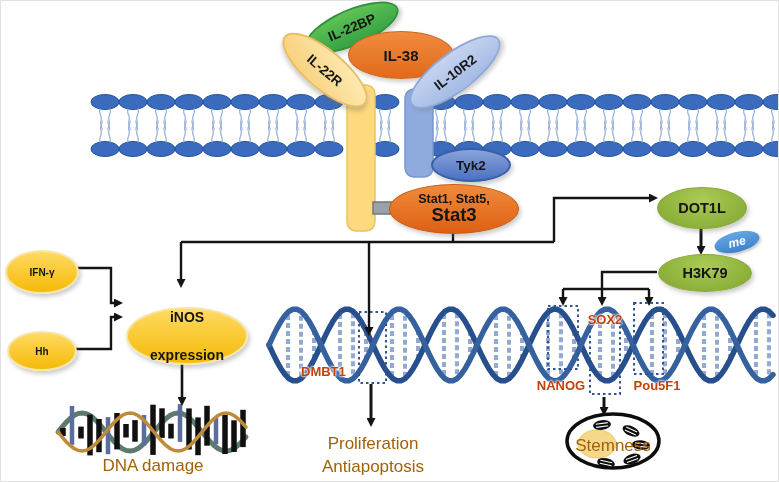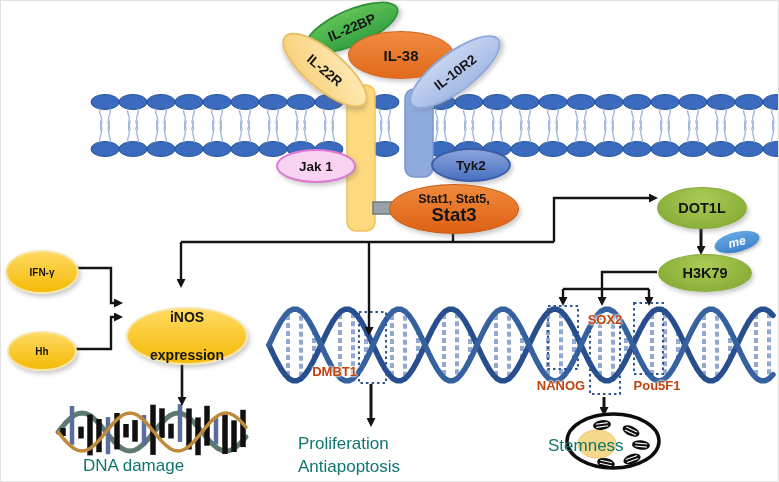--- a/index.html
+++ b/index.html
@@ -30,25 +30,25 @@
   .n-h3k79{left:657px;top:253px;width:92px;height:36px;}
   .n-me{left:713px;top:231px;width:46px;height:20px;transform:rotate(-14deg);
         background:linear-gradient(180deg,#66a6e2,#3d83cb);border:none;color:#fff;
         font-style:italic;font-size:12px;font-weight:600;box-shadow:1px 2px 3px rgba(110,110,110,.4);}
   .n-yellow{background:linear-gradient(180deg,#ffda62,#f5ba07);border:2px solid #f7e5a8;font-size:10px;}
   .n-ifng{left:4px;top:249px;width:70px;height:40px;}
   .n-hh{left:6px;top:330px;width:66px;height:36px;}
   .n-inos{left:125px;top:306px;width:118px;height:54px;font-size:14px;font-weight:700;line-height:1.3;gap:20px;}
   .glabel{position:absolute;font-size:13px;font-weight:700;color:#c2410c;text-align:center;
           text-shadow:0 0 2px #fff,0 0 2px #fff,0 0 3px #fff;}
-  .lb-dmbt1{left:300px;top:363px;width:56px;text-align:right;}
+  .lb-dmbt1{left:300px;top:363px;width:56px;text-align:left;}
   .lb-nanog{left:525px;top:377px;width:70px;}
   .lb-sox2{left:579px;top:311px;width:50px;}
   .lb-pou5f1{left:621px;top:377px;width:70px;}
-  .caption{position:absolute;font-size:17px;color:#0f766e;font-weight:400;}
+  .caption{position:absolute;font-size:17px;color:#a16207;text-align:center;font-weight:400;}
   .cap-dna{left:82px;top:455px;width:140px;}
   .cap-prolif{left:297px;top:433px;width:150px;}
   .cap-anti{left:297px;top:456px;width:150px;}
   .cap-stem{left:547px;top:435px;width:130px;}
 </style>
 </head>
 <body>
 
 <div class="canvas">
 
@@ -318,21 +318,20 @@
       <path d="M181,344 V397" stroke-width="2.6" marker-end="url(#ah)"></path>
       <path d="M370,383 V418" stroke-width="3" marker-end="url(#ah)"></path>
       <path d="M603,396 V407" stroke-width="3" marker-end="url(#ah)"></path>
     </g>
   </svg>
 
   <div class="oval n-il22bp">IL-22BP</div>
   <div class="oval n-il22">IL-38</div>
   <div class="oval n-il22r">IL-22R</div>
   <div class="oval n-il10r2">IL-10R2</div>
-  <div class="oval n-jak1">Jak 1</div>
   <div class="oval n-tyk2">Tyk2</div>
 
   <div class="oval n-stat">
     <span class="l1">Stat1, Stat5,</span>
     <span class="l2">Stat3</span>
   </div>
 
   <div class="oval n-green n-dot1l">DOT1L</div>
   <div class="oval n-me">me</div>
   <div class="oval n-green n-h3k79">H3K79</div>

